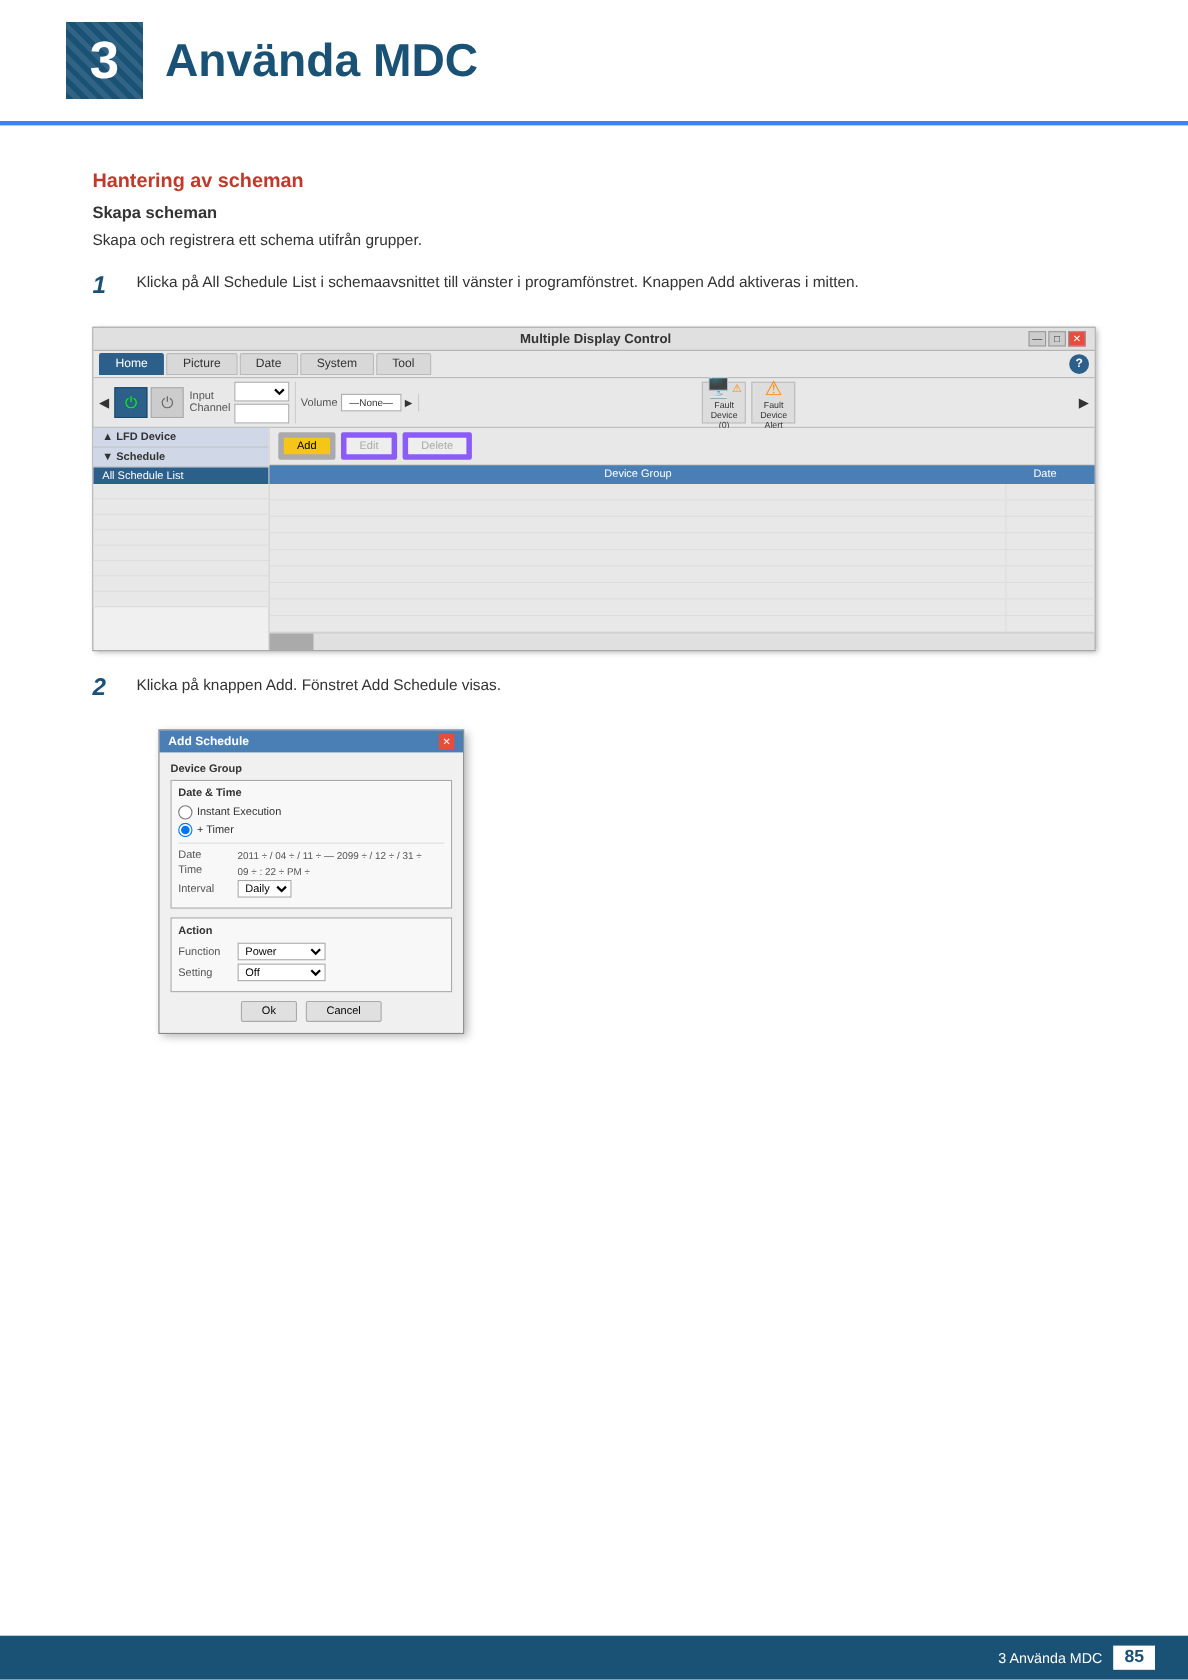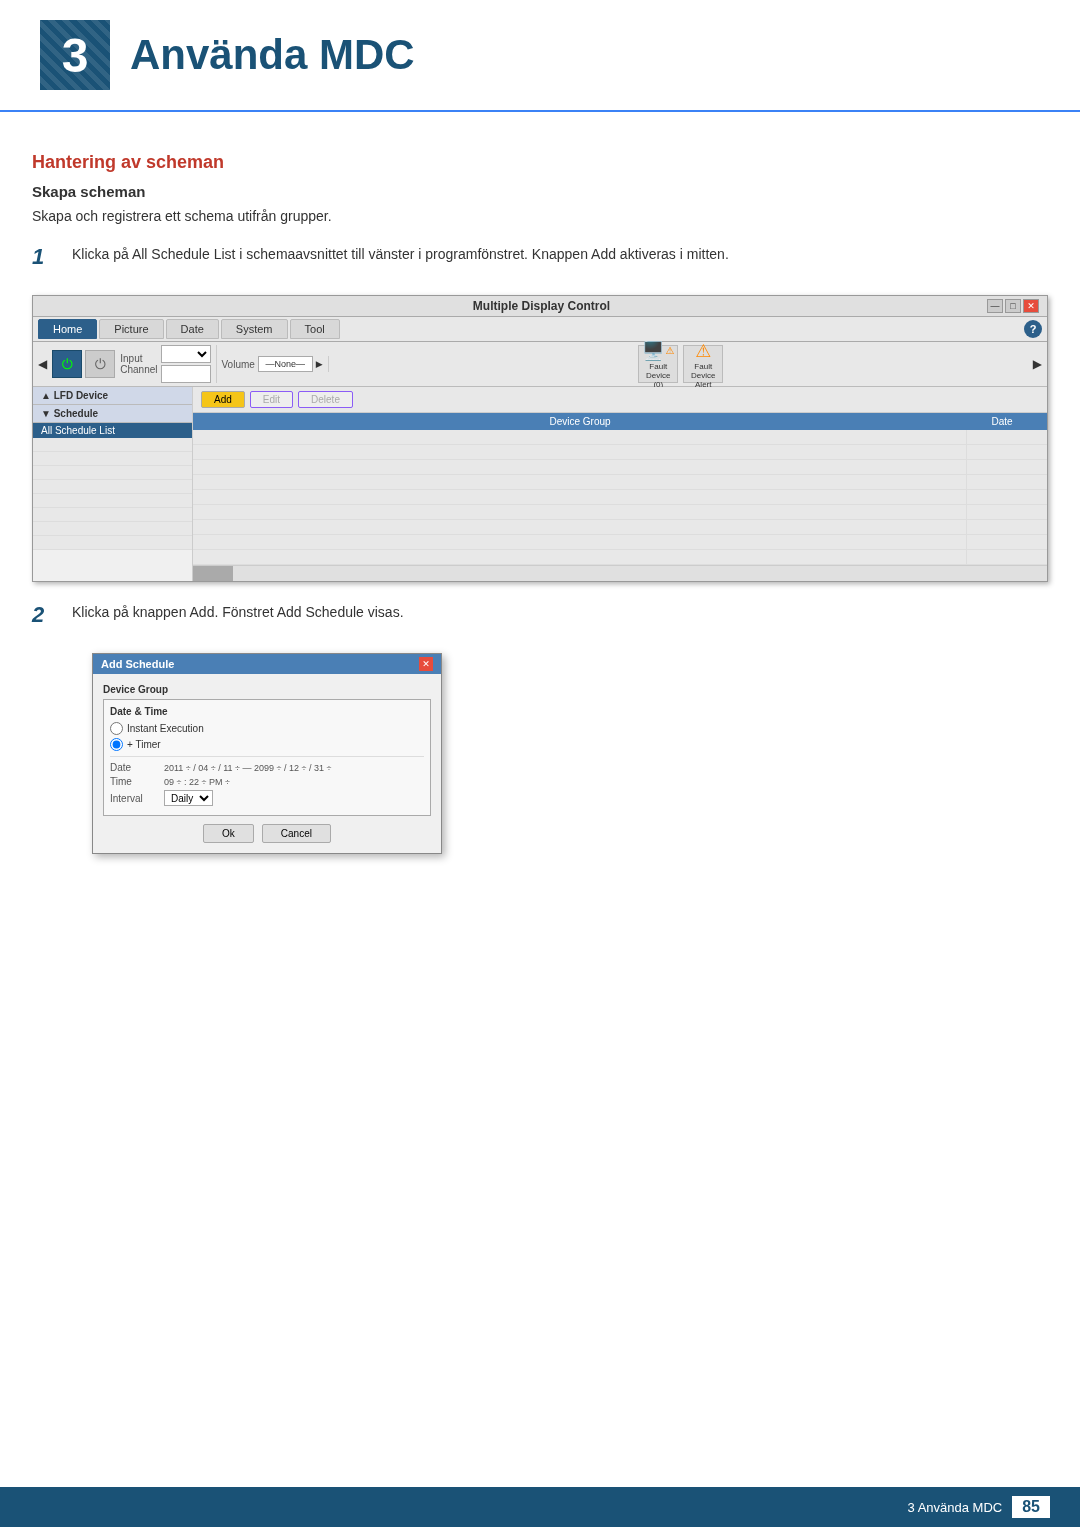--- a/index.html
+++ b/index.html
@@ -9,22 +9,22 @@
       width: 1080px;
       min-height: 1527px;
       position: relative;
       color: #333;
     }
 
     
     .page-header {
       display: flex;
       align-items: center;
-      padding: 20px 40px;
-      border-bottom: 2px solid #3b82f6;
+      padding: 20px 60px;
+      border-bottom: 4px solid #3b82f6;
       background: #fff;
     }
     .chapter-number-box {
       width: 70px;
       height: 70px;
       background: #1a5276;
       color: #fff;
       font-size: 48px;
       font-weight: bold;
       display: flex;
@@ -47,21 +47,21 @@
       );
     }
     .chapter-title {
       font-size: 42px;
       font-weight: bold;
       color: #1a5276;
     }
 
     
     .main-content {
-      padding: 40px 32px;
+      padding: 40px 84px;
     }
 
     .section-title {
       font-size: 18px;
       font-weight: bold;
       color: #c0392b;
       margin-bottom: 10px;
     }
     .sub-title {
       font-size: 15px;
@@ -261,21 +261,21 @@
       background: #e8e8e8;
       padding: 4px 8px;
       display: flex;
       gap: 5px;
       align-items: center;
       border-bottom: 1px solid #ccc;
     }
     .main-btn {
       padding: 2px 12px;
       background: #e0e0e0;
-      border: 1px solid #8b5cf6;
+      border: 5px solid #8b5cf6;
       font-size: 10px;
       cursor: pointer;
       border-radius: 2px;
     }
     .main-btn.active {
       background: #f5c518;
       border-color: #aaa;
     }
     .main-btn.disabled {
       color: #aaa;
@@ -319,21 +319,21 @@
     .scrollbar-thumb {
       background: #aaa;
       height: 100%;
       width: 40px;
     }
 
     
     .dialog-window {
       border: 1px solid #888;
       background: #f0f0f0;
-      width: 350px;
+      width: 278px;
       margin: 15px 0 20px 60px;
       box-shadow: 3px 3px 8px rgba(0,0,0,0.3);
       font-size: 11px;
     }
     .dialog-titlebar {
       background: #4a7fb5;
       color: #fff;
       padding: 3px 8px;
       display: flex;
       align-items: center;
@@ -689,20 +689,37 @@
         </div>
 
         <div class="field-row">
           <span class="field-label">Interval</span>
           <select class="field-select">
             <option>Daily</option>
           </select>
         </div>
       </div>
 
+      <div class="dialog-section">
+        <div class="dialog-section-title">Action</div>
+
+        <div class="field-row">
+          <span class="field-label">Function</span>
+          <select class="field-select" style="width:80px;">
+            <option>Power</option>
+          </select>
+        </div>
+
+        <div class="field-row">
+          <span class="field-label">Setting</span>
+          <select class="field-select" style="width:80px;">
+            <option>Off</option>
+          </select>
+        </div>
+      </div>
 
       <div class="dialog-footer">
         <button class="dialog-footer-btn">Ok</button>
         <button class="dialog-footer-btn">Cancel</button>
       </div>
 
     </div>
   </div>
 
 </div>

